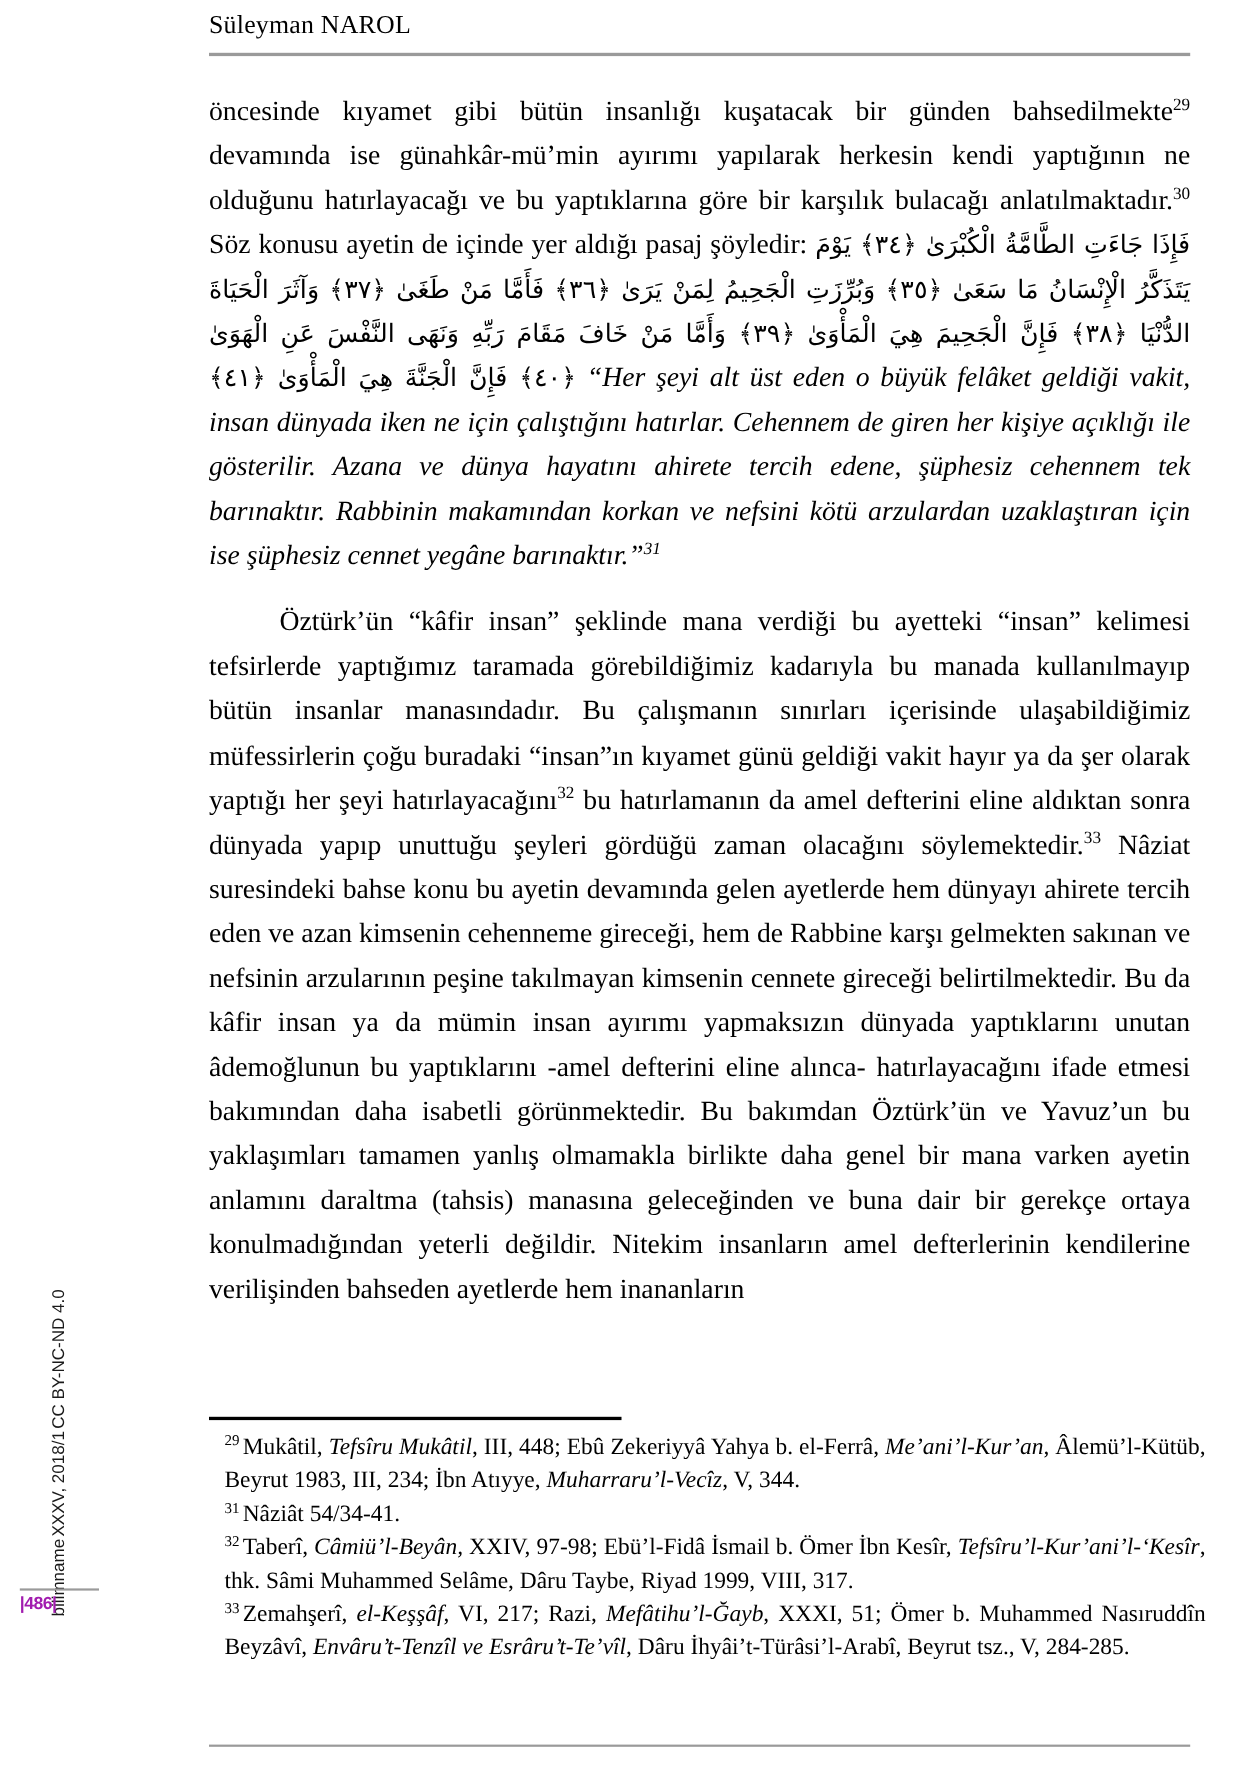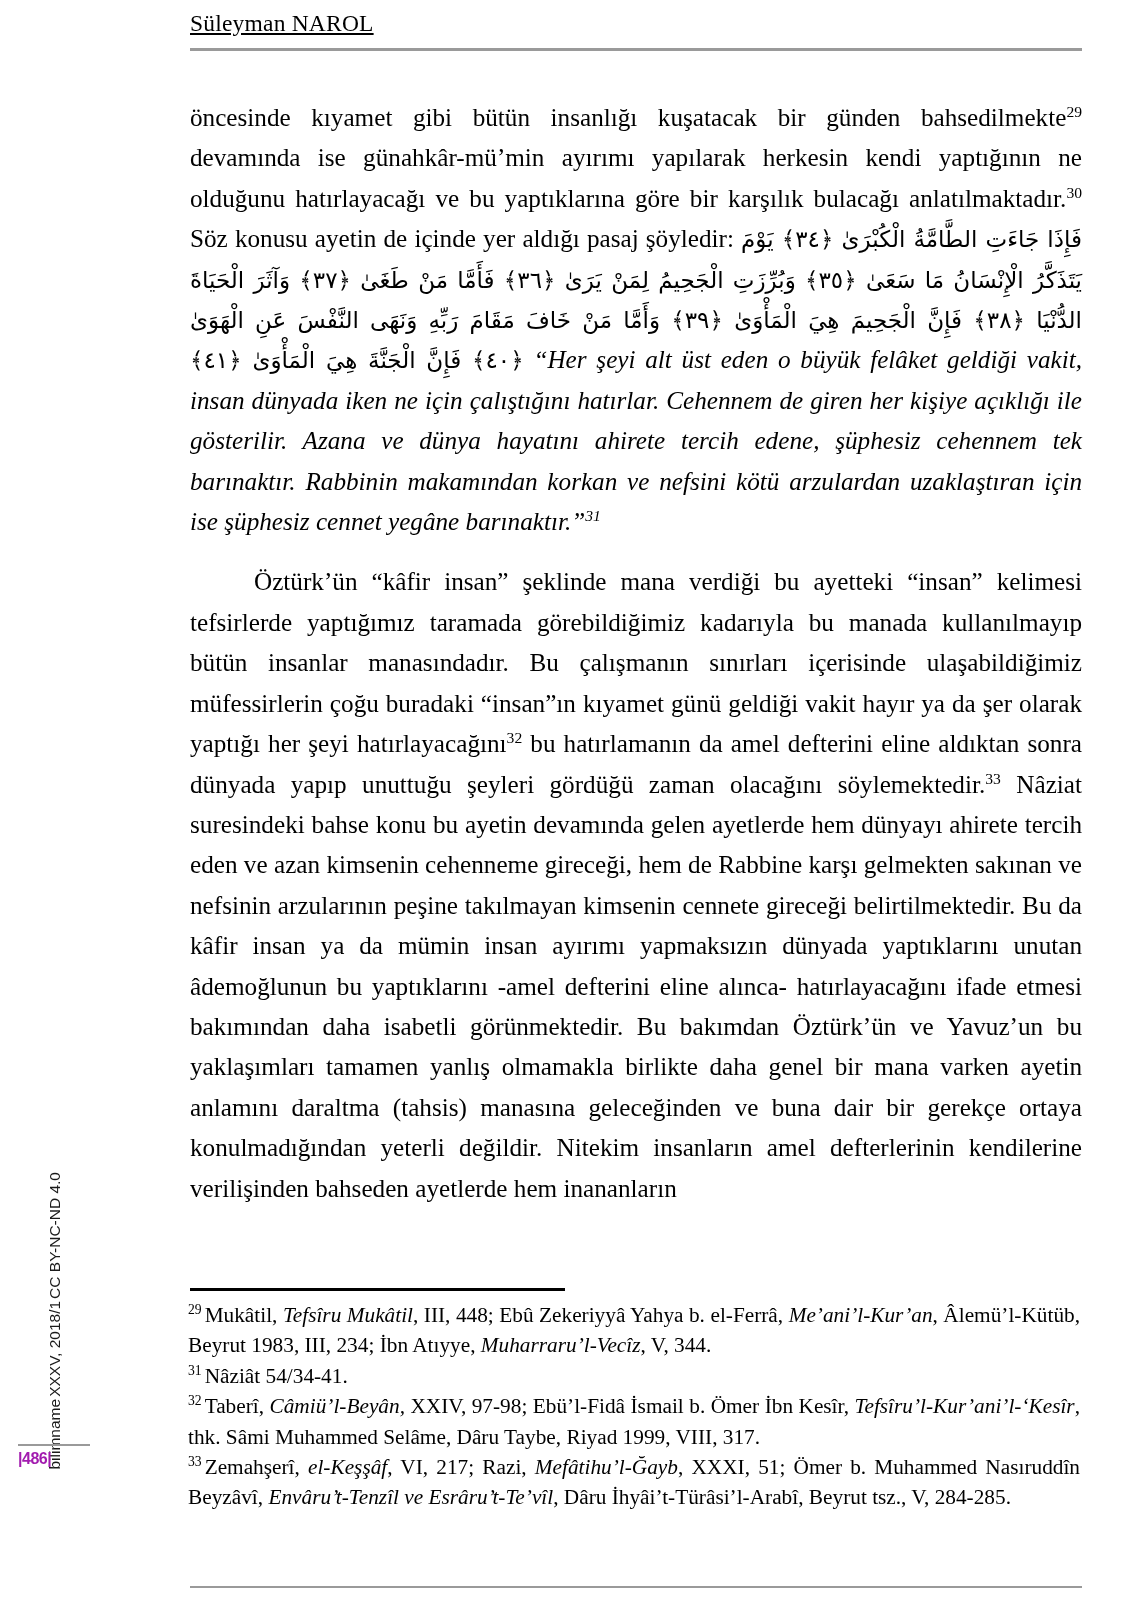--- a/index.html
+++ b/index.html
@@ -21,21 +21,20 @@
 
   
   .running-head {
     position: absolute;
     left: 190px;
     top: 10px;
     width: 890px;
     font-size: 23.5px;
     letter-spacing: 0.2px;
     white-space: nowrap;
-    text-decoration: underline;
   }
   .header-rule {
     position: absolute;
     left: 190px;
     top: 48px;
     width: 892px;
     height: 3px;
     background: #9a9a9a;
   }
 
@@ -81,21 +80,21 @@
     font-size: 16px;
     font-weight: bold;
     color: #a21caf;
     letter-spacing: -0.5px;
   }
 
   
   .body-col {
     position: absolute;
     left: 190px;
-    top: 98px;
+    top: 82px;
     width: 892px;
   }
   p.body {
     margin: 0;
     font-size: 25.2px;
     line-height: 40.4px;
     text-align: justify;
     text-justify: inter-word;
     hyphens: none;
   }
@@ -122,21 +121,21 @@
   .fn-rule {
     position: absolute;
     left: 190px;
     top: 1288px;
     width: 375px;
     height: 3px;
     background: #000000;
   }
   .footnotes {
     position: absolute;
-    left: 188px;
+    left: 204px;
     top: 1300px;
     width: 892px;
     font-size: 21.3px;
     line-height: 30.4px;
   }
   .footnotes p {
     margin: 0;
     text-align: justify;
     text-justify: inter-word;
   }

